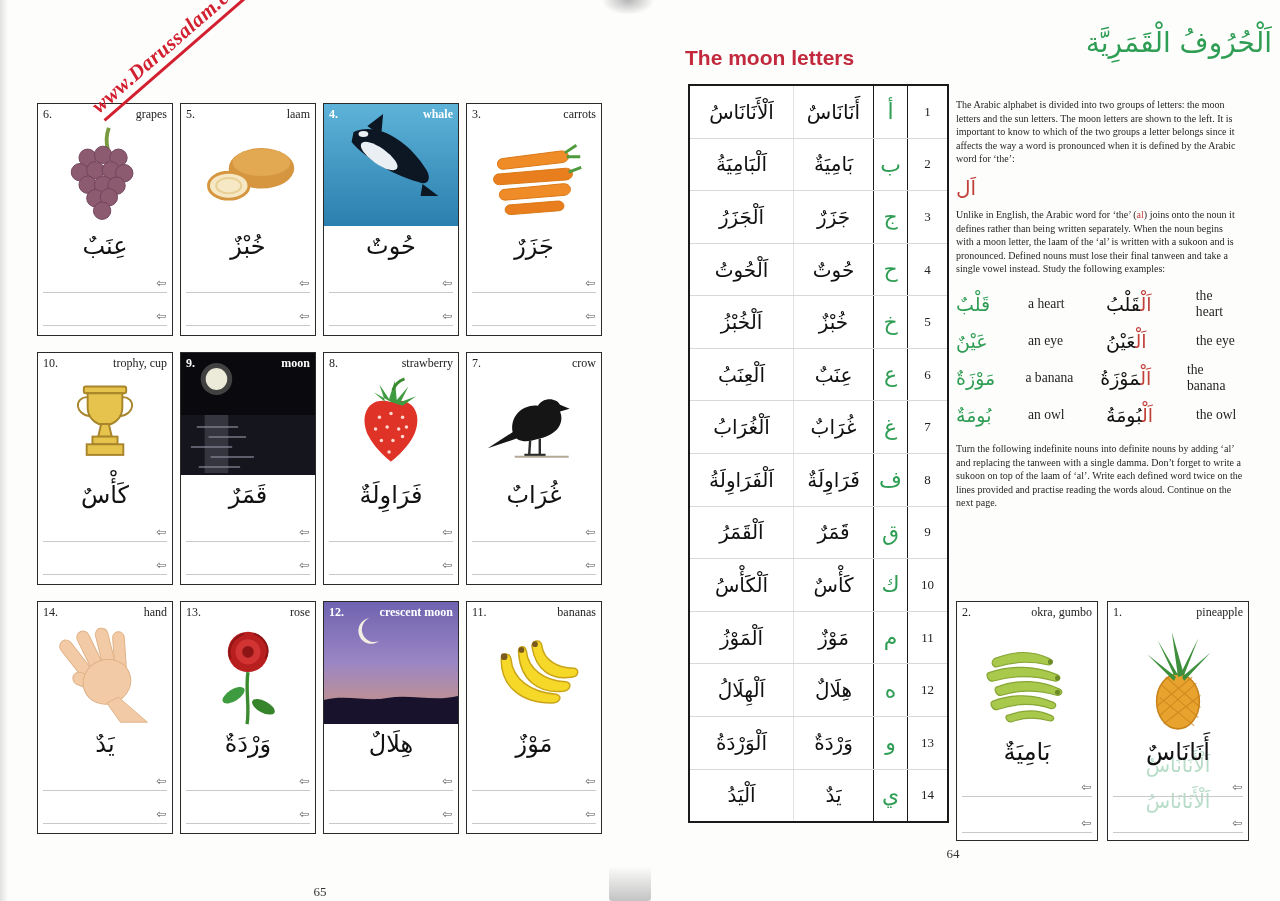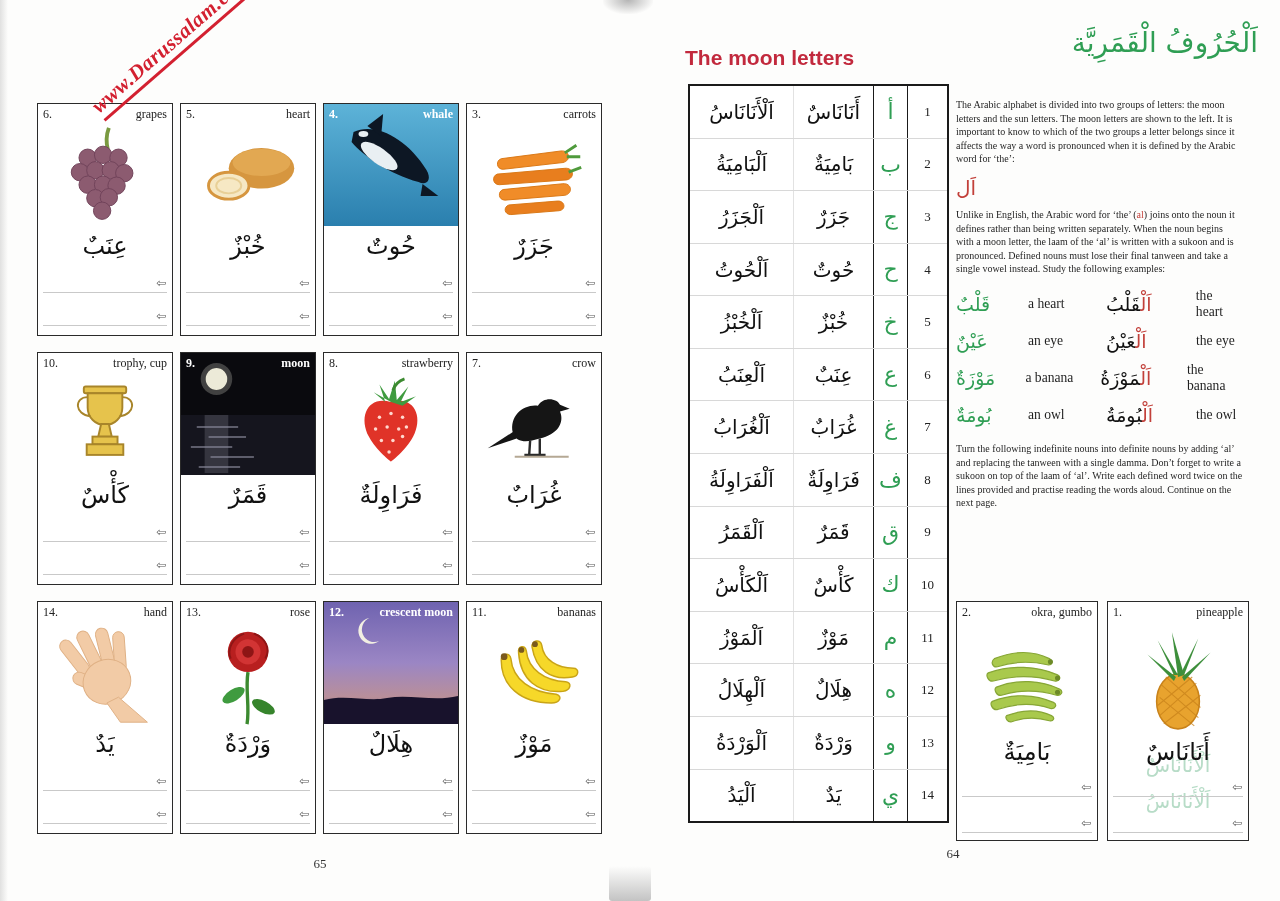--- a/index.html
+++ b/index.html
@@ -45,27 +45,27 @@
   #left-cards{position:absolute;left:37px;top:103px;width:566px;
     display:grid;grid-template-columns:repeat(4,136px);grid-auto-rows:233px;column-gap:7px;row-gap:16px;}
 
   .rcard{width:142px;height:240px;}
   .rcard .fc-img{top:22px;height:112px;}
   .rcard .fc-word{top:136px;}
   .rcard .l1{top:194px}.rcard .l2{top:230px}
   #right-cards{position:absolute;left:956px;top:601px;display:flex;gap:9px;}
 
   .page-num{position:absolute;font-size:13px;color:#333;text-align:center;font-family:"Liberation Serif",serif;}
-  #pn-left{left:37px;top:856px;width:566px;}
+  #pn-left{left:37px;top:884px;width:566px;}
   #pn-right{left:688px;top:846px;width:530px;}
 
   
   .h-en{position:absolute;left:685px;top:46px;font-family:"Liberation Sans",sans-serif;
     font-weight:bold;font-size:21px;color:#c2293d;}
-  .h-ar{position:absolute;right:22px;top:26px;font-size:28px;color:#2f9e54;direction:rtl;
+  .h-ar{position:absolute;right:8px;top:26px;font-size:28px;color:#2f9e54;direction:rtl;
     font-family:"DejaVu Sans",sans-serif;}
 
   .mtable{position:absolute;left:688px;top:84px;width:261px;height:739px;
     border:2px solid #1a1a1a;background:#fff;display:flex;flex-direction:column;box-sizing:border-box;}
   .mrow{flex:1;display:flex;border-bottom:1px solid #d8d8d8;}
   .mrow:last-child{border-bottom:none;}
   .mcell{display:flex;align-items:center;justify-content:center;box-sizing:border-box;
     font-family:"DejaVu Sans",sans-serif;direction:rtl;}
   .c-def{flex:1;font-size:20px;color:#111;}
   .c-indef{width:80px;border-left:1px solid #e2e2e2;font-size:20px;color:#111;}
@@ -134,21 +134,21 @@
       <div class="fc-img">
         <svg viewBox="0 0 120 110">
           <ellipse cx="74" cy="46" rx="34" ry="21" fill="#d6963f"></ellipse>
 <ellipse cx="74" cy="40" rx="30" ry="14" fill="#e2a852"></ellipse>
 <ellipse cx="40" cy="64" rx="21" ry="14" fill="#f6e8c4" stroke="#d6963f" stroke-width="3"></ellipse>
 <ellipse cx="40" cy="64" rx="13" ry="8" fill="none" stroke="#e8cf96" stroke-width="2"></ellipse>
         </svg>
       </div>
       <div class="fc-head">
         <span>5.</span>
-        <span>heart</span>
+        <span>laam</span>
       </div>
       <div class="fc-word">خُبْزٌ</div>
       <div class="fc-line l1">
         <span class="arrow">⇦</span>
       </div>
       <div class="fc-line l2">
         <span class="arrow">⇦</span>
       </div>
     </div>
     <div class="fcard overlay">

